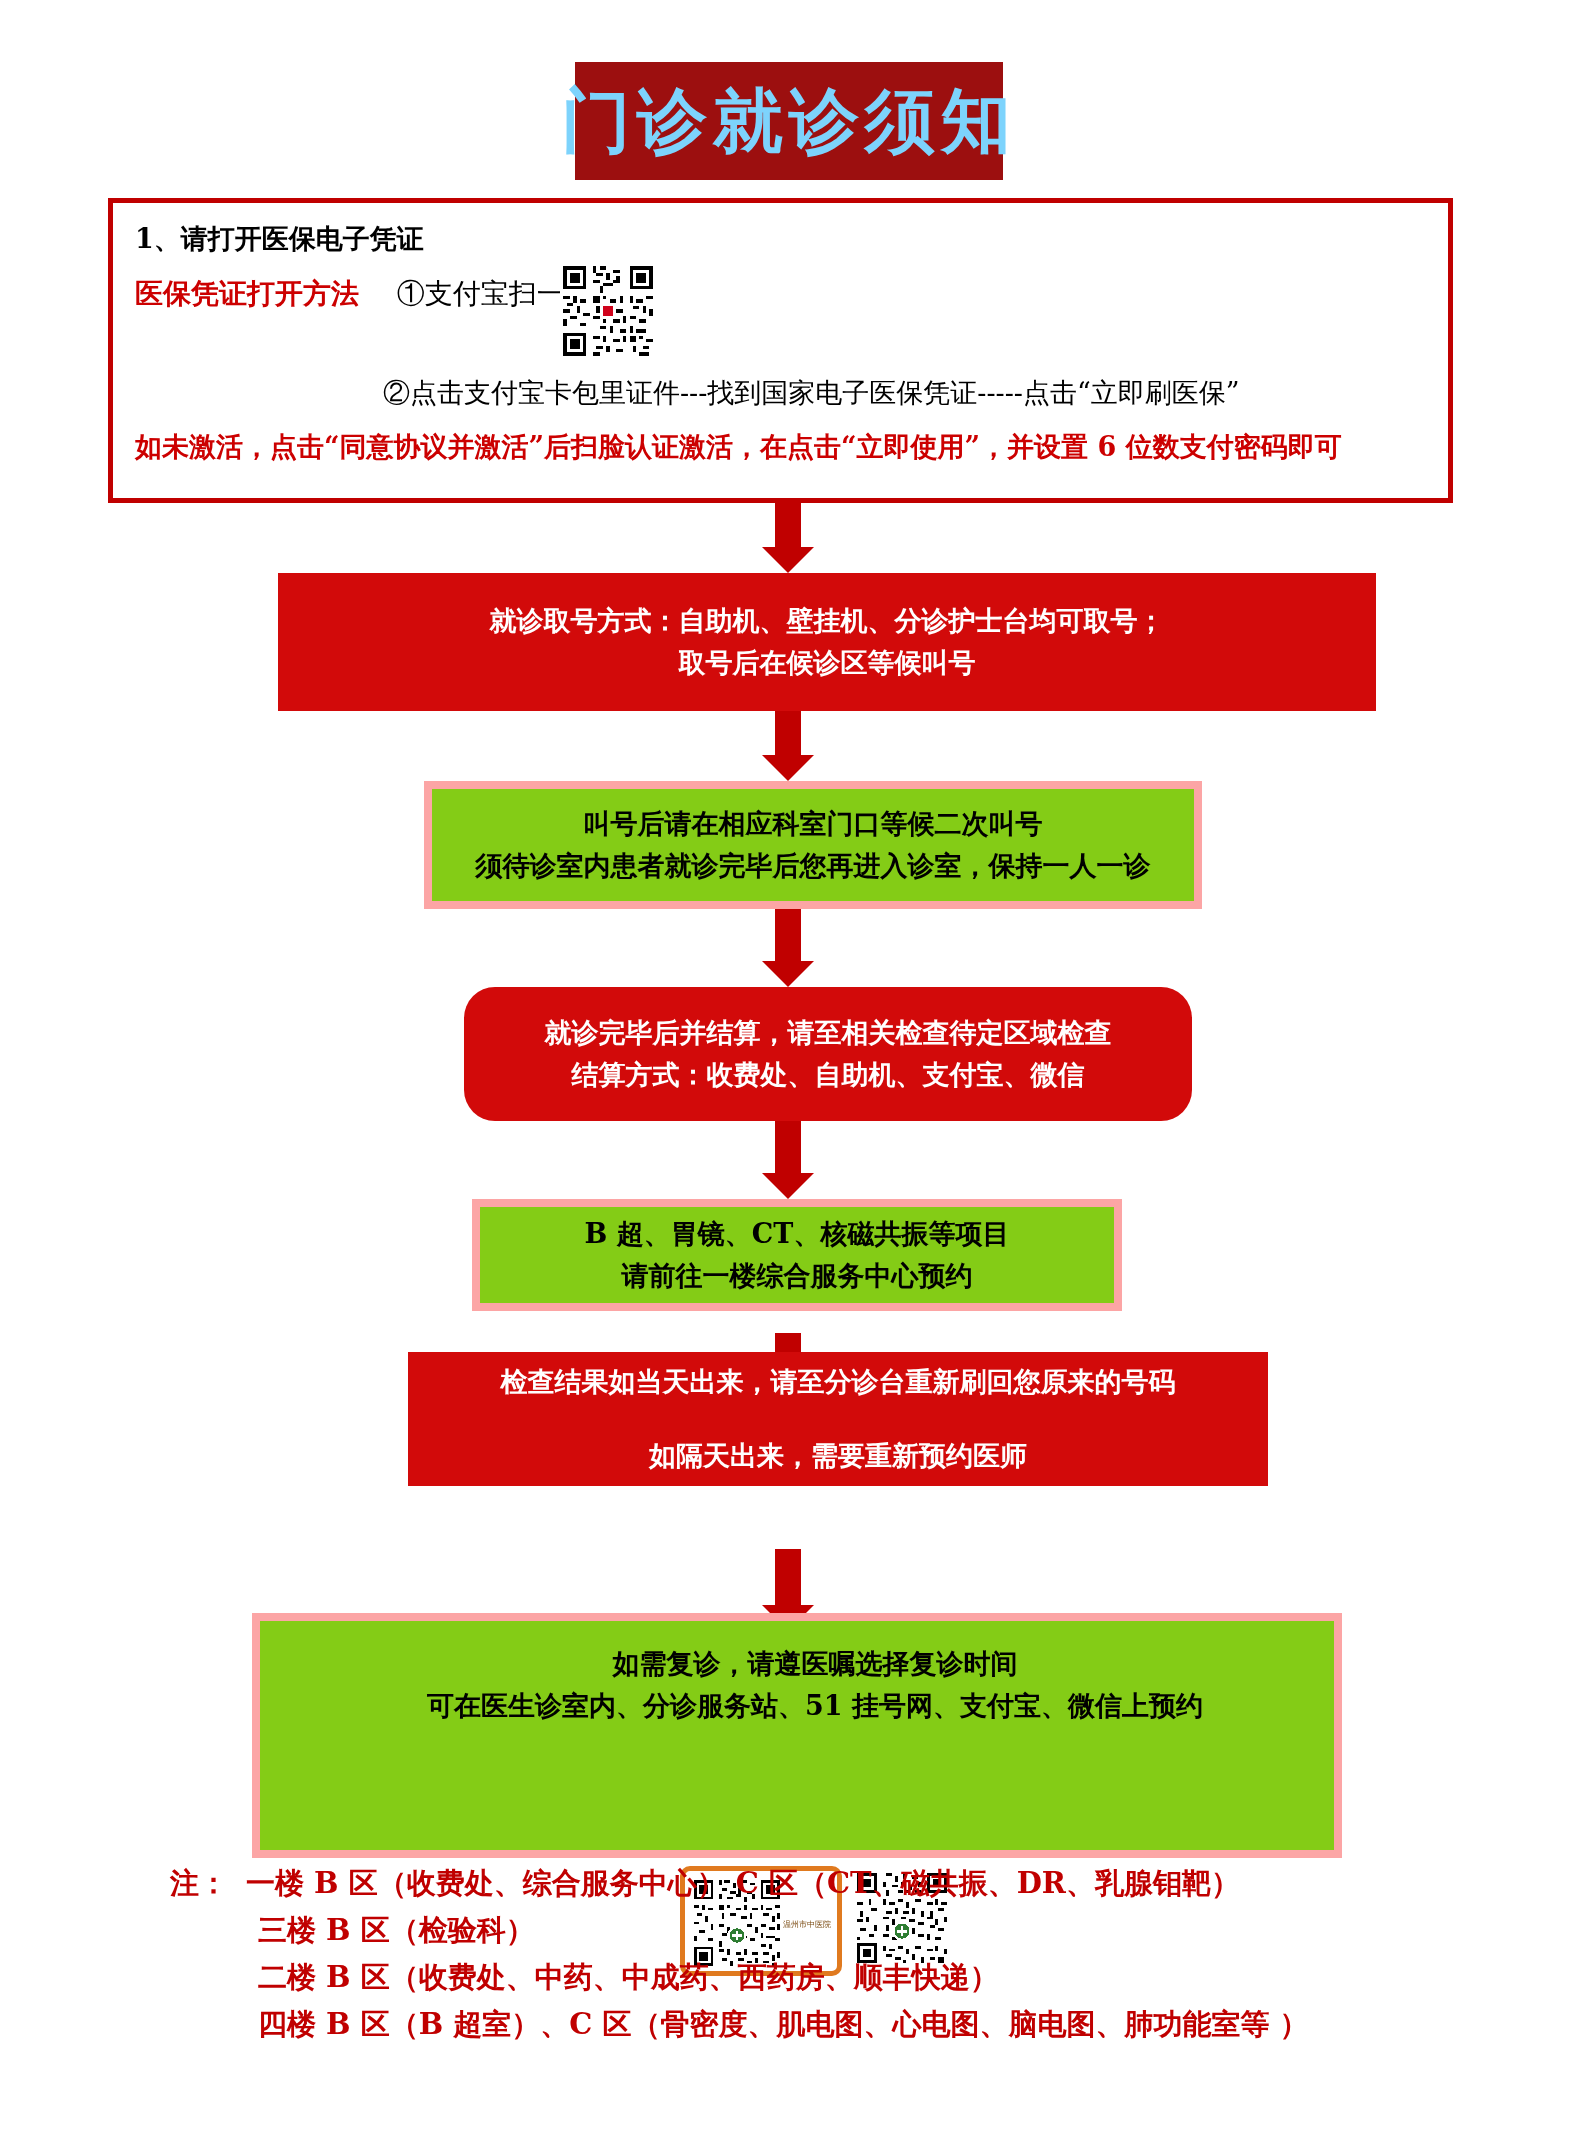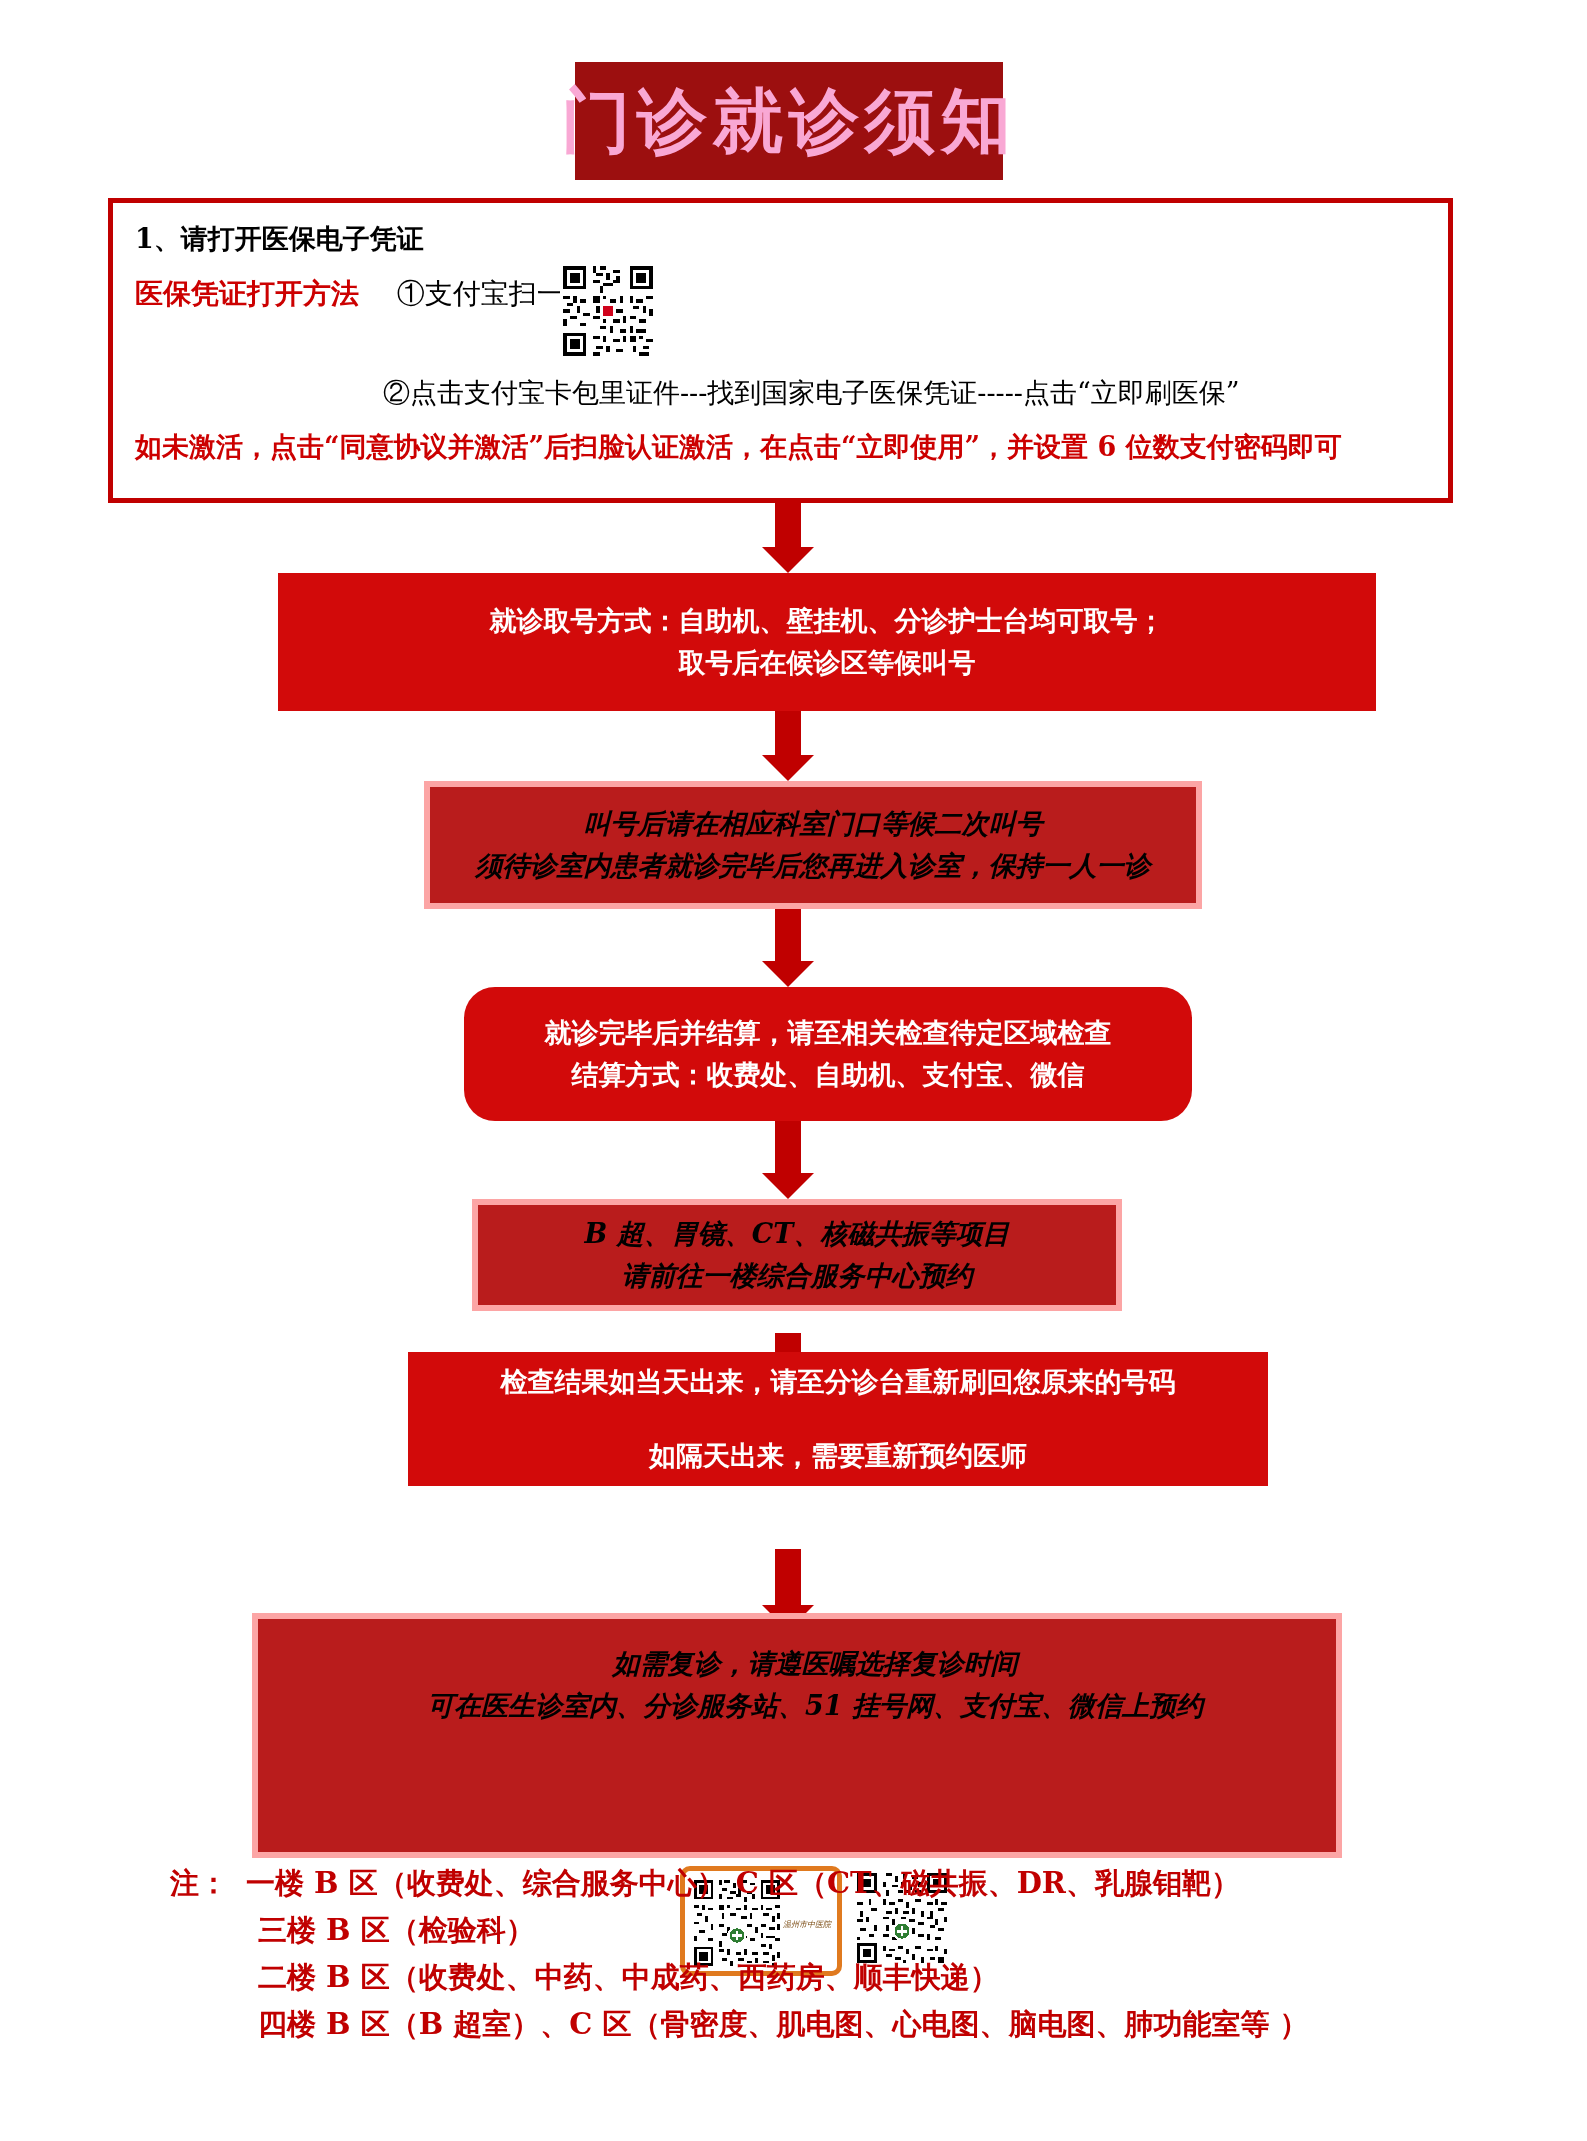--- a/index.html
+++ b/index.html
@@ -27,41 +27,40 @@
     left: 575px;
     top: 62px;
     width: 428px;
     height: 118px;
     background: #9c0f0f;
     display: flex;
     align-items: center;
     justify-content: center;
   }
   .title-banner .title-text {
-    color: #f9a8d4;
+    color: #7dd3fc;
     font-size: 70px;
     font-weight: 700;
     letter-spacing: 6px;
     font-family: "DejaVu Serif", "Liberation Serif", serif;
     line-height: 1;
     white-space: nowrap;
   }
 
   
   .box {
     position: absolute;
     box-sizing: border-box;
     display: flex;
     flex-direction: column;
     justify-content: center;
   }
   .box.white {
-    background: #b91c1c;
-    border: 6px solid #fca5a5;
-    font-style: italic;
+    background: #84cc16;
+    border: 8px solid #fca5a5;
   }
   .box.red {
     background: #d20a0a;
     border: none;
     margin-left: 46px;
   }
   .box .line {
     text-align: center;
     font-family: "DejaVu Serif", "Liberation Serif", serif;
     line-height: 1.55;

